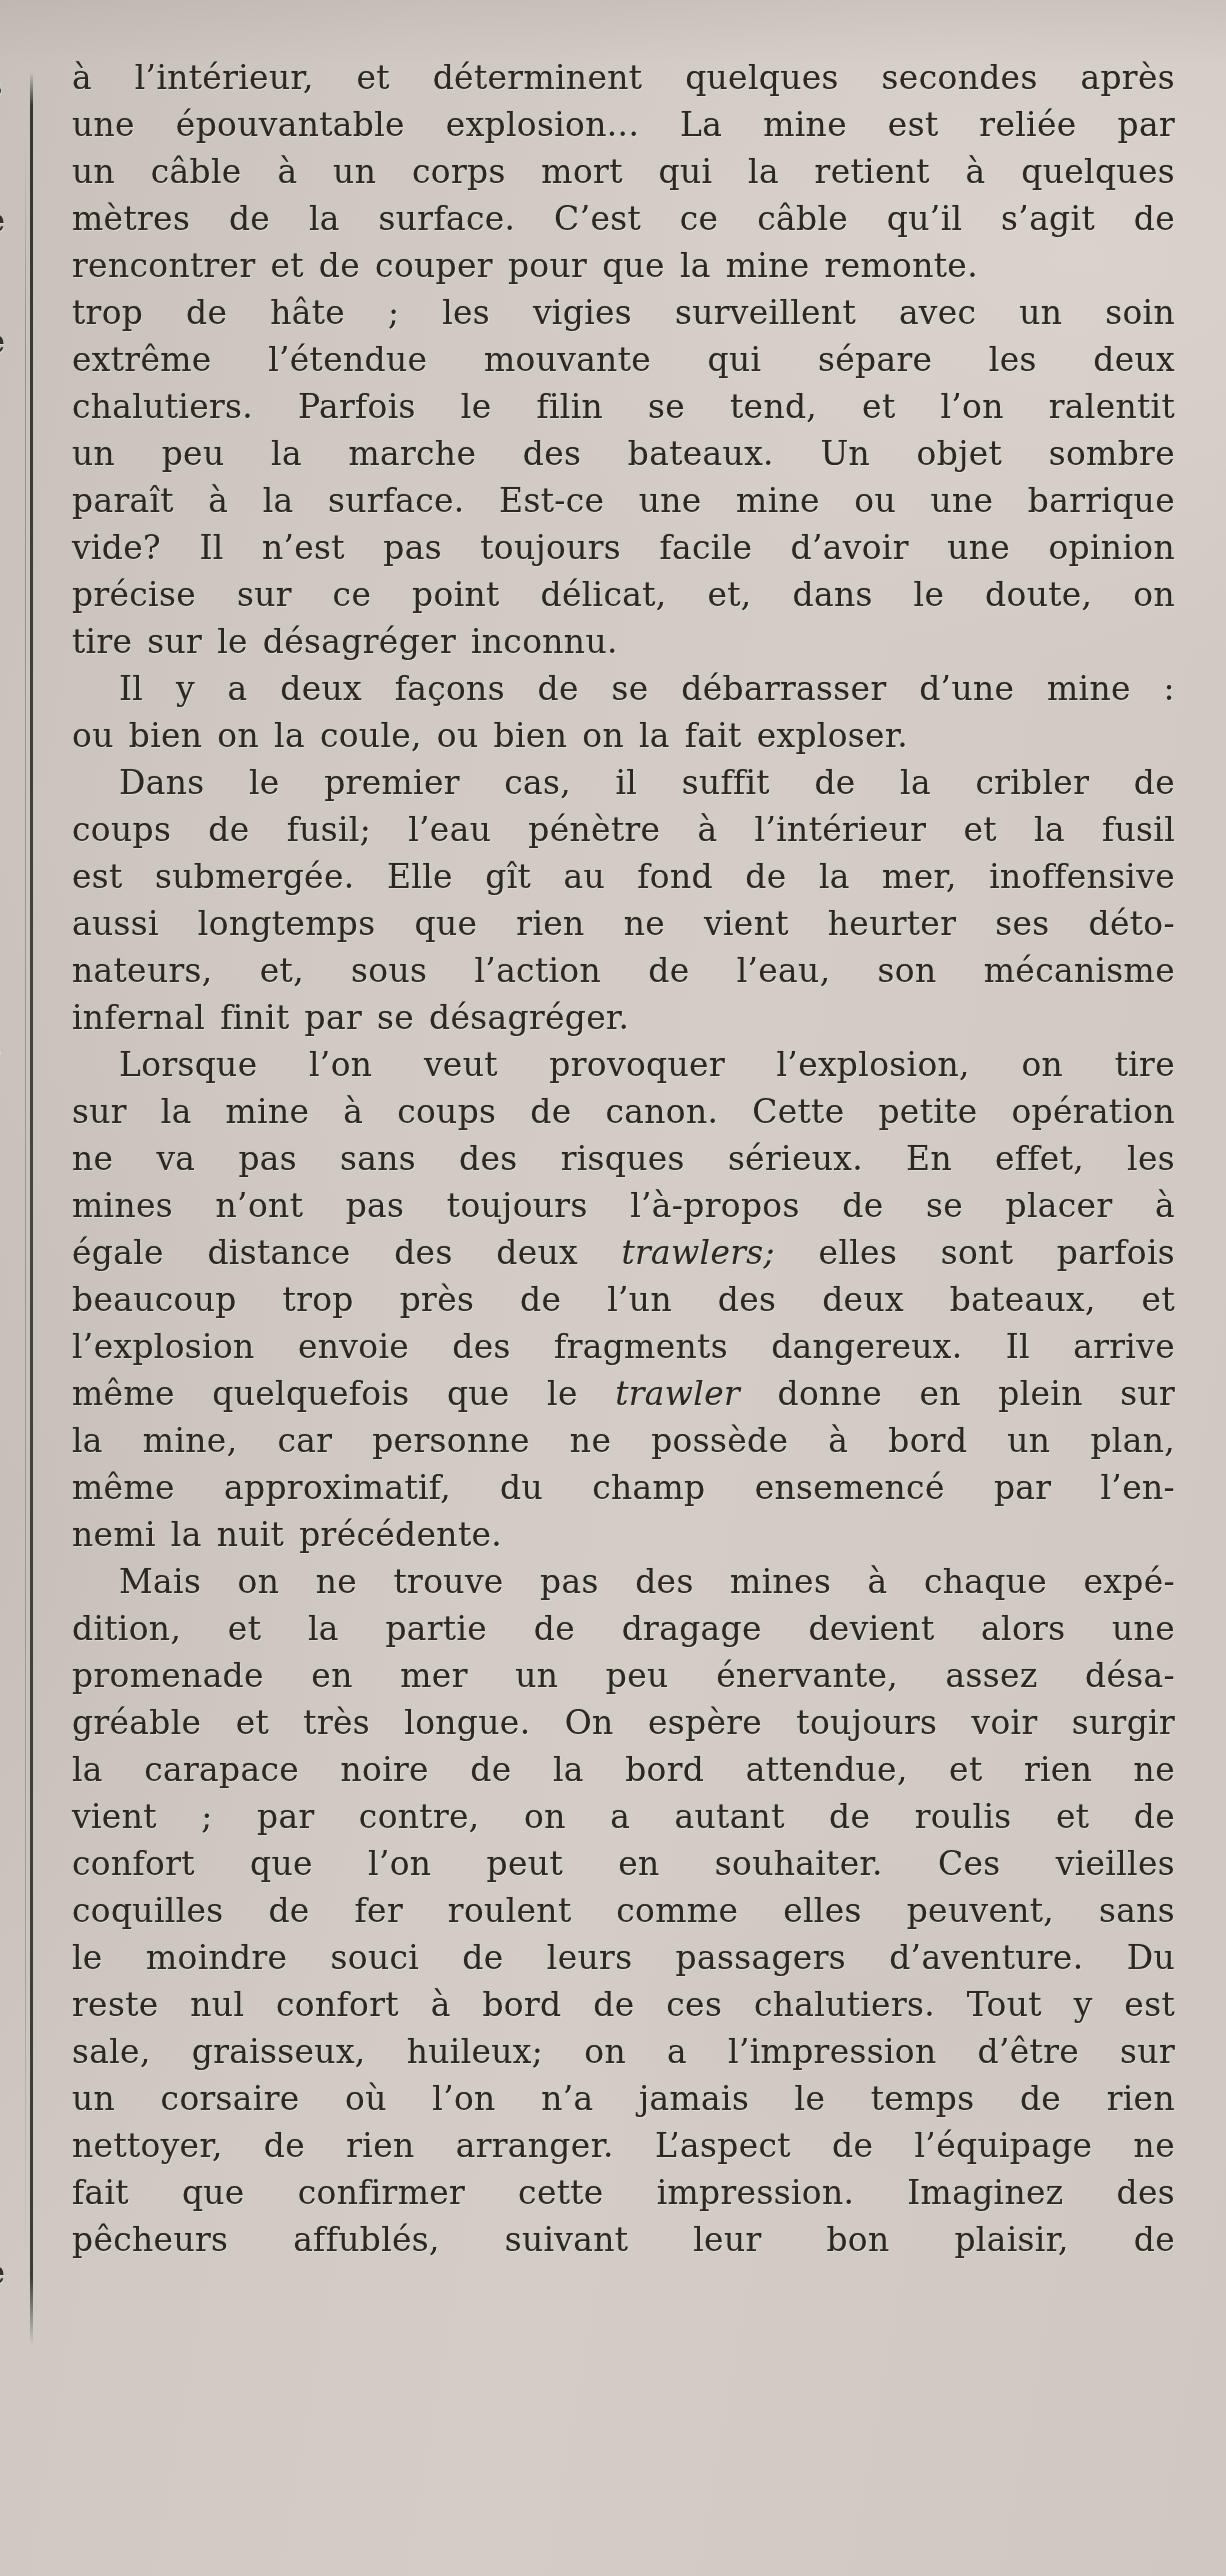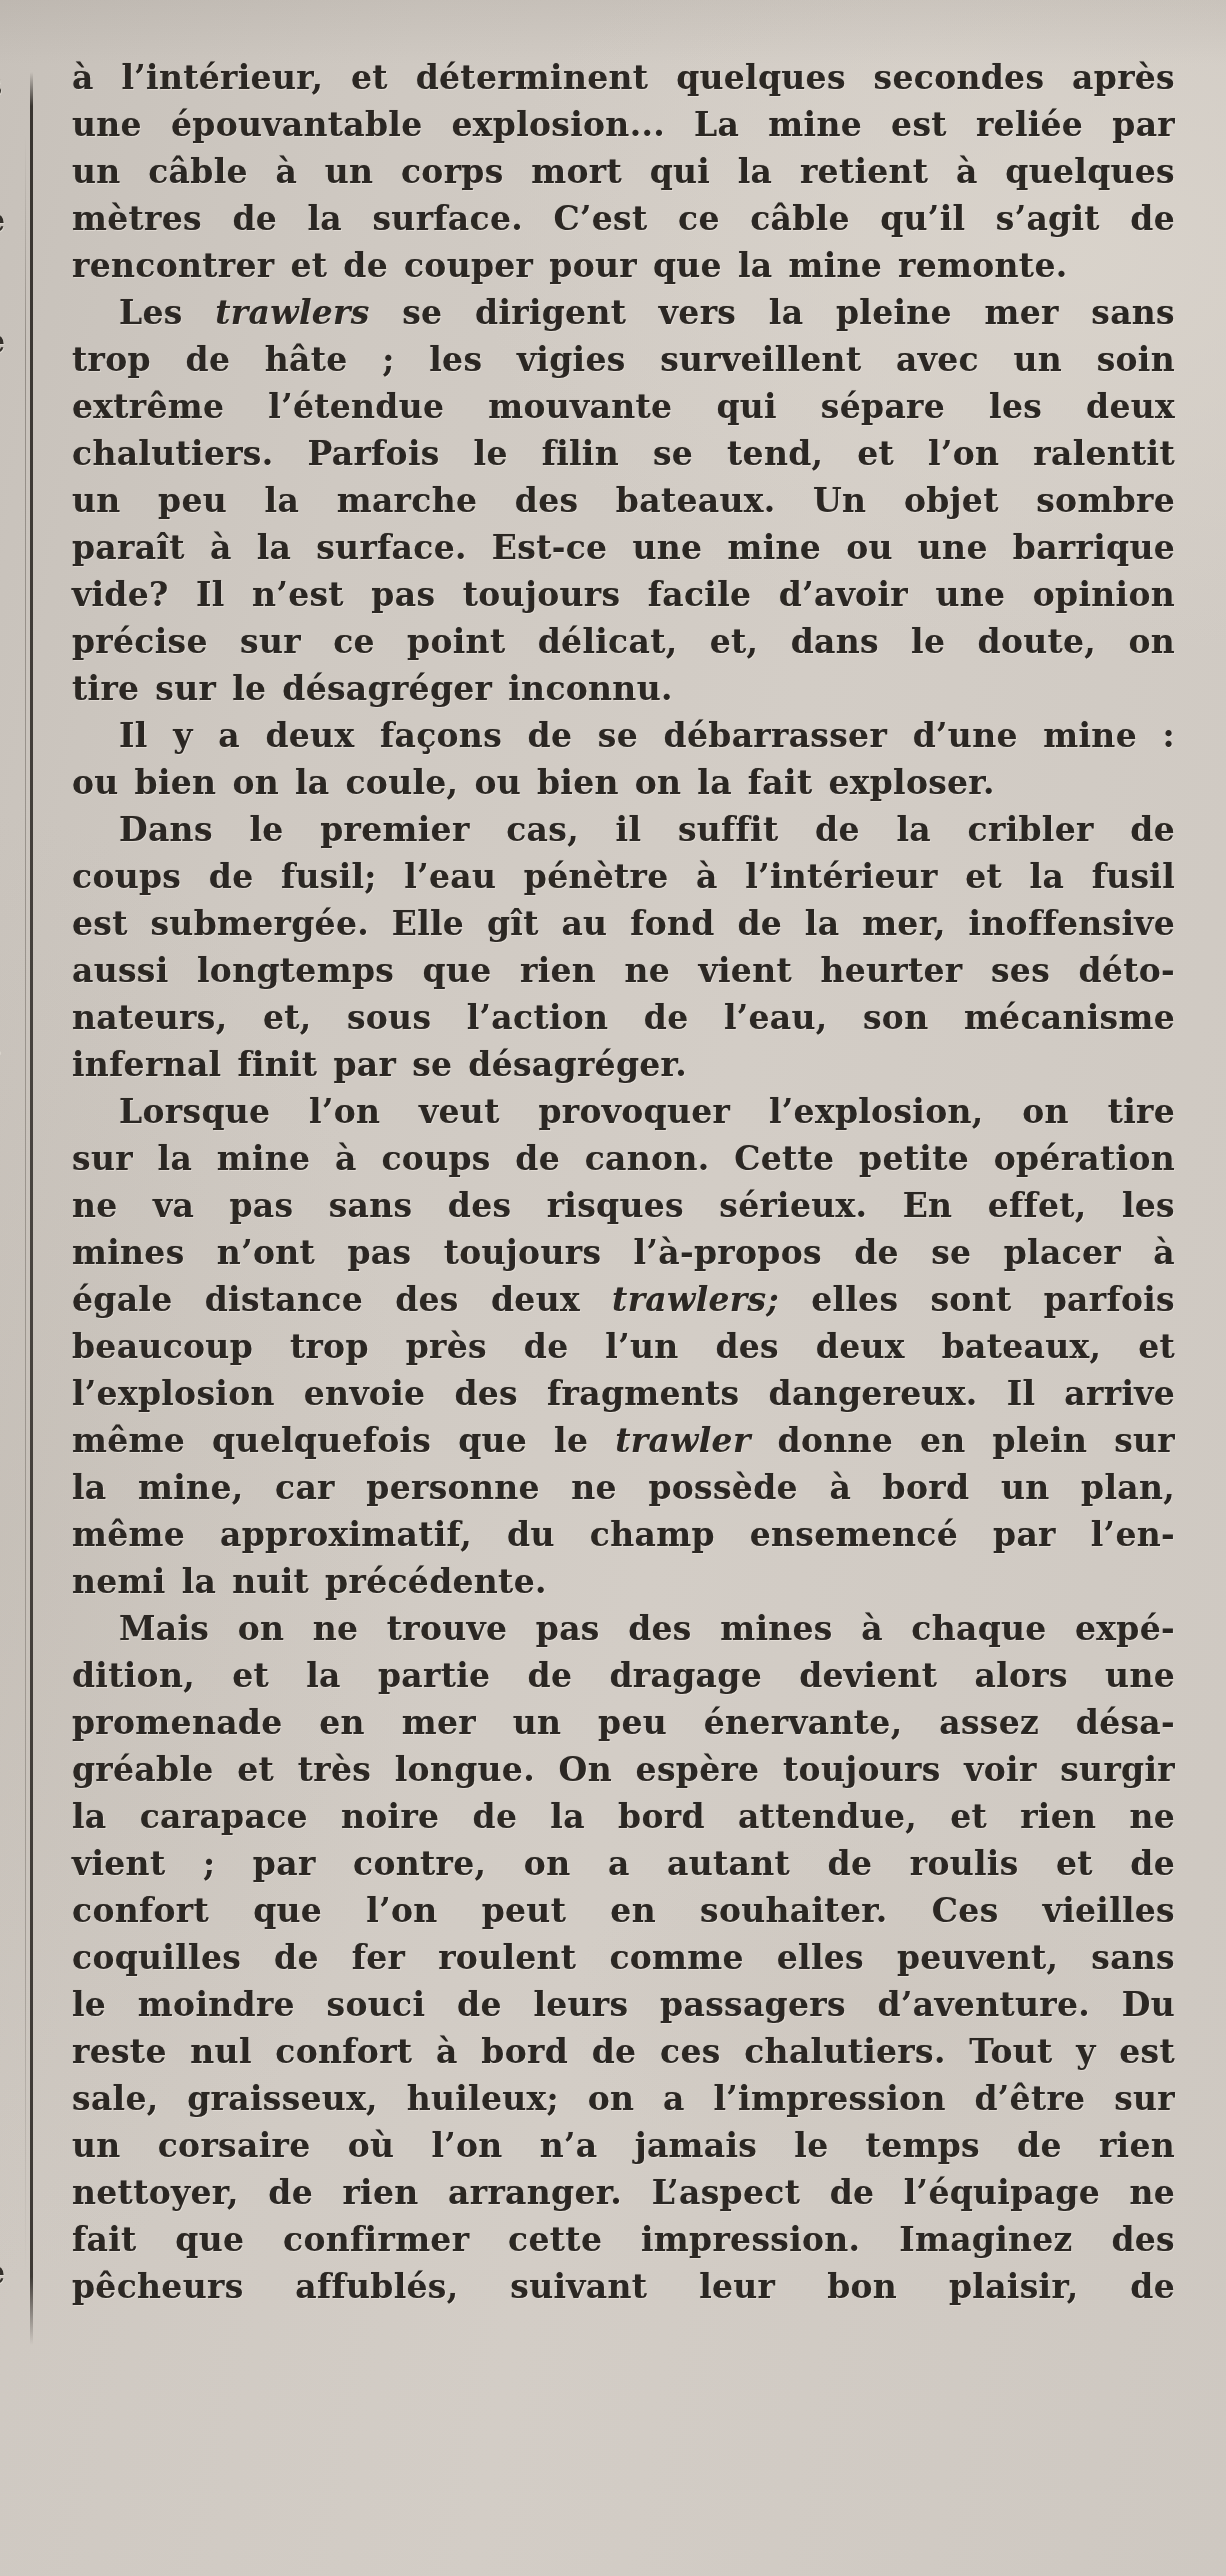--- a/index.html
+++ b/index.html
@@ -47,21 +47,20 @@
   }
   .line {
     font-size: 33px;
     line-height: 47px;
     color: #2b2723;
     letter-spacing: 0.3px;
     word-spacing: 4.2px;
     text-align: justify;
     text-align-last: justify;
     text-shadow: 0.8px 1.3px 0.8px rgba(246,241,233,0.55), 0 0 0.8px rgba(43,39,35,0.35);
-    font-weight: bold;
   }
   .line.end { text-align-last: left; }
   .line.indent { text-indent: 47px; }
   .it { font-style: italic; }
   .edge-fragments { position: absolute; left: 0; top: 0; width: 16.7px; height: 2576px; }
   .frag {
     position: absolute;
     left: -14.2px;
     width: 25px;
     font-size: 33px;
@@ -84,21 +83,20 @@
       <span class="frag" style="top: 2253px;">e</span>
     </div>
   <div class="col-rule-shadow"></div>
   <div class="col-rule"></div>
   <div class="text-block">
       <div class="line"><span>à l’intérieur, et déterminent quelques secondes après</span></div>
       <div class="line"><span>une épouvantable explosion... La mine est reliée par</span></div>
       <div class="line"><span>un câble à un corps mort qui la retient à quelques</span></div>
       <div class="line"><span>mètres de la surface. C’est ce câble qu’il s’agit de</span></div>
       <div class="line end"><span>rencontrer et de couper pour que la mine remonte.</span></div>
-      <div class="line indent"><span>Les </span><span class="it">trawlers</span><span> se dirigent vers la pleine mer sans</span></div>
       <div class="line"><span>trop de hâte ; les vigies surveillent avec un soin</span></div>
       <div class="line"><span>extrême l’étendue mouvante qui sépare les deux</span></div>
       <div class="line"><span>chalutiers. Parfois le filin se tend, et l’on ralentit</span></div>
       <div class="line"><span>un peu la marche des bateaux. Un objet sombre</span></div>
       <div class="line"><span>paraît à la surface. Est-ce une mine ou une barrique</span></div>
       <div class="line"><span>vide? Il n’est pas toujours facile d’avoir une opinion</span></div>
       <div class="line"><span>précise sur ce point délicat, et, dans le doute, on</span></div>
       <div class="line end"><span>tire sur le désagréger inconnu.</span></div>
       <div class="line indent"><span>Il y a deux façons de se débarrasser d’une mine :</span></div>
       <div class="line end"><span>ou bien on la coule, ou bien on la fait exploser.</span></div>

